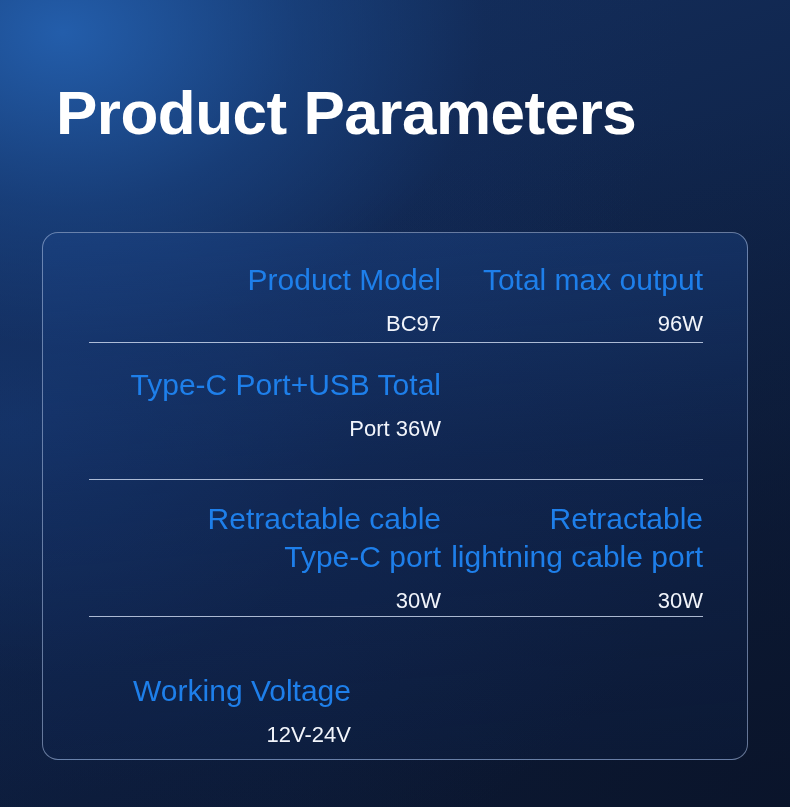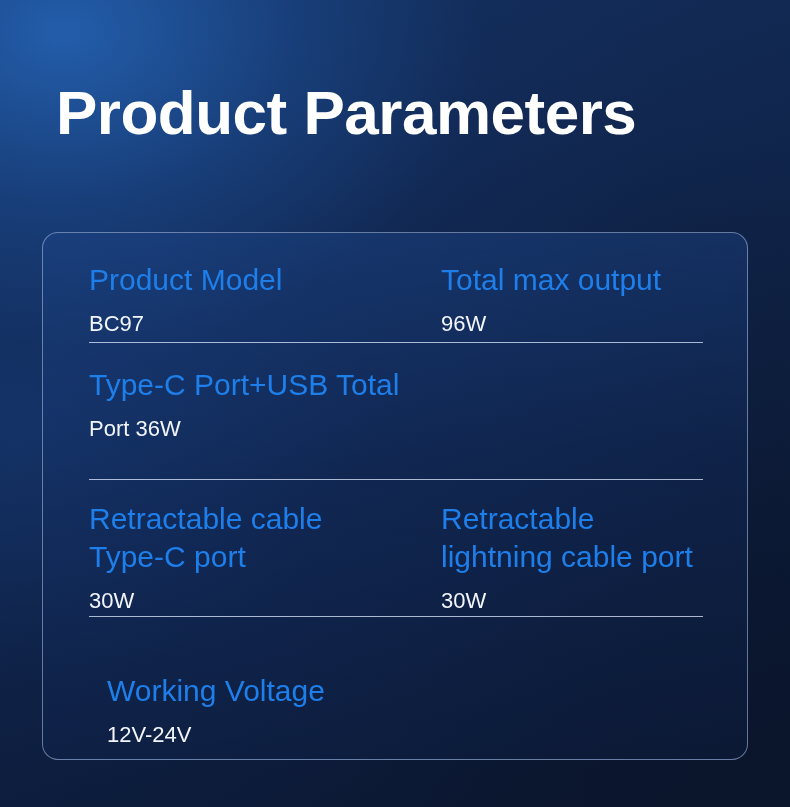--- a/index.html
+++ b/index.html
@@ -61,20 +61,21 @@
     position: relative;
     display: flex;
     box-sizing: border-box;
   }
   .row-sep {
     border-bottom: 1px solid rgba(206,219,240,0.82);
   }
 
   .cell {
     box-sizing: border-box;
+    text-align: right;
   }
   .cell-left  { width: 352px; }
   .cell-right { width: 262px; }
 
   .label {
     color: #1e7fea;
     font-size: 30px;
     line-height: 38px;
     white-space: pre-line;
   }
@@ -86,21 +87,21 @@
 
   
   .r1 { height: 110px; padding-top: 28px; }
   .r2 { height: 137px; padding-top: 23px; }
   .r3 { height: 137px; padding-top: 20px; }
   .r4 { height: 144px; padding-top: 18px; }
 
   .r1 .value, .r2 .value, .r3 .value, .r4 .value { margin-top: 6px; }
 
   
-  .cell-right.align-bottom { padding-top: 37px; margin-left: 18px; }
+  .cell-right.align-bottom { padding-top: 37px; }
 </style>
 </head>
 <body>
 
 <div id="page">
 
   <div class="title">Product Parameters</div>
 
   <div class="card">
     <div class="rows">

